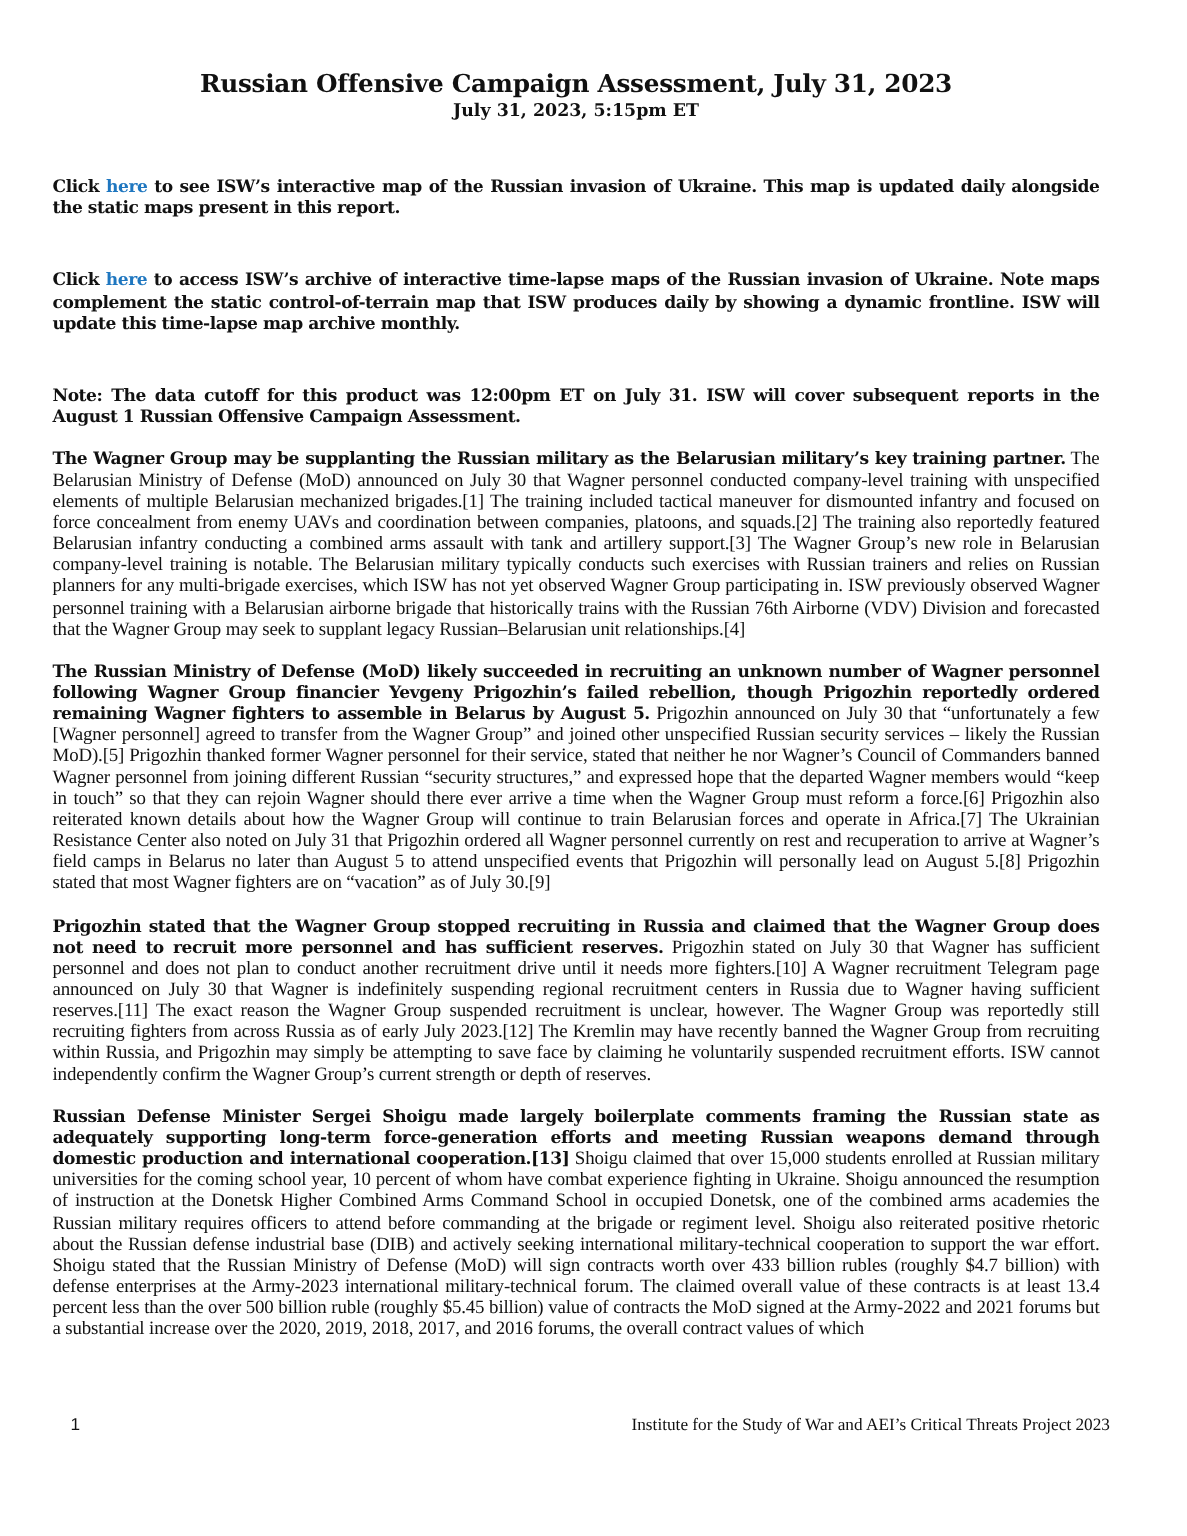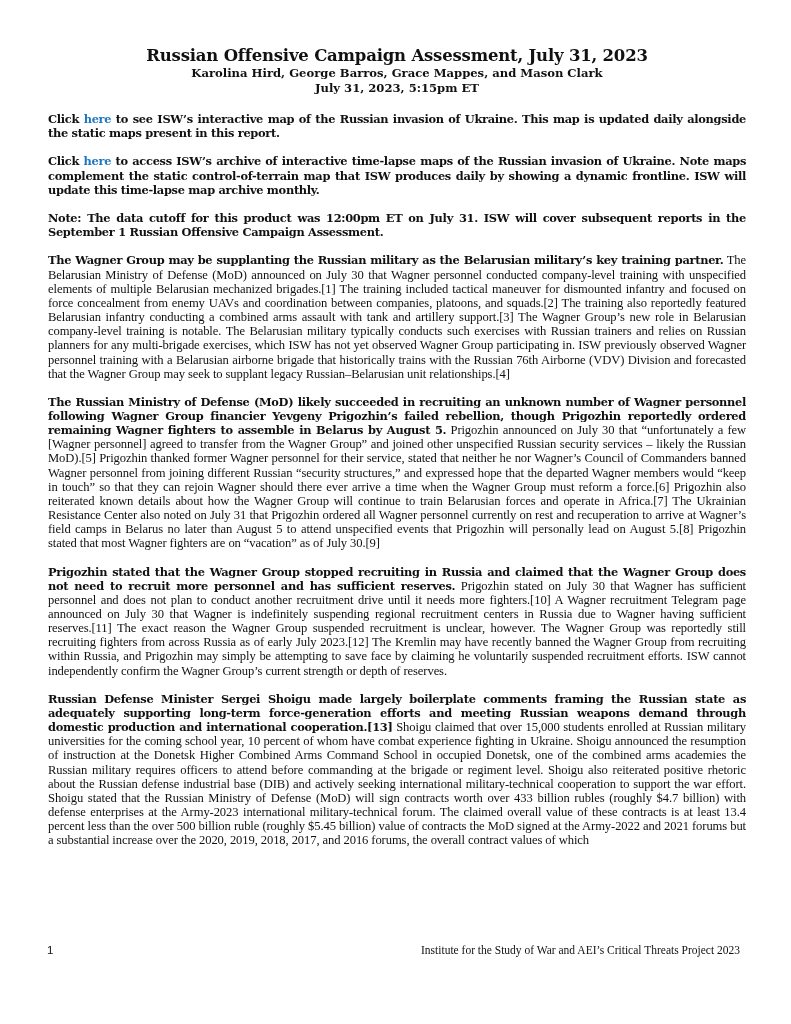--- a/index.html
+++ b/index.html
@@ -1,52 +1,51 @@
 <!DOCTYPE html>
 <html><head>
 <meta charset="utf-8">
 <style>
   html, body { margin: 0; padding: 0; background: #ffffff; }
   body { width: 791px; height: 1024px; position: relative; overflow: hidden;
          font-family: "DejaVu Serif", "Liberation Serif", serif; color: #111; }
-  .page { position: absolute; left: 48px; top: 46px; width: 698px; }
+  .page { position: absolute; left: 35px; top: 46px; width: 698px; }
   .header { text-align: center; font-weight: bold; }
   .title { font-size: 16.5px; line-height: 20px; letter-spacing: -0.2px; }
   .sub { font-size: 11.6px; line-height: 15px; }
   p { margin: 0; text-align: justify; font-size: 11.4px; line-height: 14.2px; letter-spacing: -0.25px; }
-  p.bold { font-weight: bold; letter-spacing: -0.3px; }
+  p.bold { font-weight: bold; letter-spacing: -0.3px; margin-top: 20px; }
   .gap { height: 14px; }
   .gap-first { height: 16px; }
   a.link { color: #1f77c0; text-decoration: none; font-weight: bold; }
   b { font-weight: bold; }
   .body-text { font-family: "Liberation Serif", "DejaVu Serif", serif; font-size: 12.6px; line-height: 14.15px; letter-spacing: -0.1px; }
   .body-text b { font-family: "DejaVu Serif", serif; font-size: 11.4px; letter-spacing: -0.3px; }
   .footer { position: absolute; top: 944px; left: 47px; width: 698px; font-family: "Liberation Sans", sans-serif; font-size: 11.5px; color: #111; }
   .footer .pnum { position: absolute; left: 0; }
   .footer .org { position: absolute; right: 5px; font-family: Liberation Serif, serif; }
 </style>
 </head>
 <body>
 
 <div class="page">
   <div class="header">
     <div class="title">Russian Offensive Campaign Assessment, July 31, 2023</div>
-    <div class="sub">Karolina Hird, George Barros, Grace Mappes, and Mason Clark</div>
     <div class="sub">July 31, 2023, 5:15pm ET</div>
   </div>
 
   <div class="gap-first"></div>
 
   <p class="bold"><span>Click </span><a class="link" href="#">here</a><span> to see ISW’s interactive map of the Russian invasion of Ukraine. This map is updated daily alongside the static maps present in this report.</span></p>
   <div class="gap"></div>
 
   <p class="bold"><span>Click </span><a class="link" href="#">here</a><span> to access ISW’s archive of interactive time-lapse maps of the Russian invasion of Ukraine. Note maps complement the static control-of-terrain map that ISW produces daily by showing a dynamic frontline. ISW will update this time-lapse map archive monthly.</span></p>
   <div class="gap"></div>
 
-  <p class="bold">Note: The data cutoff for this product was 12:00pm ET on July 31. ISW will cover subsequent reports in the September 1 Russian Offensive Campaign Assessment.</p>
+  <p class="bold">Note: The data cutoff for this product was 12:00pm ET on July 31. ISW will cover subsequent reports in the August 1 Russian Offensive Campaign Assessment.</p>
   <div class="gap"></div>
 
   <p class="body-text"><b>The Wagner Group may be supplanting the Russian military as the Belarusian military’s key training partner.</b><span> The Belarusian Ministry of Defense (MoD) announced on July 30 that Wagner personnel conducted company-level training with unspecified elements of multiple Belarusian mechanized brigades.[1] The training included tactical maneuver for dismounted infantry and focused on force concealment from enemy UAVs and coordination between companies, platoons, and squads.[2] The training also reportedly featured Belarusian infantry conducting a combined arms assault with tank and artillery support.[3] The Wagner Group’s new role in Belarusian company-level training is notable. The Belarusian military typically conducts such exercises with Russian trainers and relies on Russian planners for any multi-brigade exercises, which ISW has not yet observed Wagner Group participating in. ISW previously observed Wagner personnel training with a Belarusian airborne brigade that historically trains with the Russian 76th Airborne (VDV) Division and forecasted that the Wagner Group may seek to supplant legacy Russian–Belarusian unit relationships.[4]</span></p>
   <div class="gap"></div>
 
   <p class="body-text"><b>The Russian Ministry of Defense (MoD) likely succeeded in recruiting an unknown number of Wagner personnel following Wagner Group financier Yevgeny Prigozhin’s failed rebellion, though Prigozhin reportedly ordered remaining Wagner fighters to assemble in Belarus by August 5.</b><span> Prigozhin announced on July 30 that “unfortunately a few [Wagner personnel] agreed to transfer from the Wagner Group” and joined other unspecified Russian security services – likely the Russian MoD).[5] Prigozhin thanked former Wagner personnel for their service, stated that neither he nor Wagner’s Council of Commanders banned Wagner personnel from joining different Russian “security structures,” and expressed hope that the departed Wagner members would “keep in touch” so that they can rejoin Wagner should there ever arrive a time when the Wagner Group must reform a force.[6] Prigozhin also reiterated known details about how the Wagner Group will continue to train Belarusian forces and operate in Africa.[7] The Ukrainian Resistance Center also noted on July 31 that Prigozhin ordered all Wagner personnel currently on rest and recuperation to arrive at Wagner’s field camps in Belarus no later than August 5 to attend unspecified events that Prigozhin will personally lead on August 5.[8] Prigozhin stated that most Wagner fighters are on “vacation” as of July 30.[9]</span></p>
   <div class="gap"></div>
 
   <p class="body-text"><b>Prigozhin stated that the Wagner Group stopped recruiting in Russia and claimed that the Wagner Group does not need to recruit more personnel and has sufficient reserves.</b><span> Prigozhin stated on July 30 that Wagner has sufficient personnel and does not plan to conduct another recruitment drive until it needs more fighters.[10] A Wagner recruitment Telegram page announced on July 30 that Wagner is indefinitely suspending regional recruitment centers in Russia due to Wagner having sufficient reserves.[11] The exact reason the Wagner Group suspended recruitment is unclear, however. The Wagner Group was reportedly still recruiting fighters from across Russia as of early July 2023.[12] The Kremlin may have recently banned the Wagner Group from recruiting within Russia, and Prigozhin may simply be attempting to save face by claiming he voluntarily suspended recruitment efforts. ISW cannot independently confirm the Wagner Group’s current strength or depth of reserves.</span></p>
   <div class="gap"></div>

